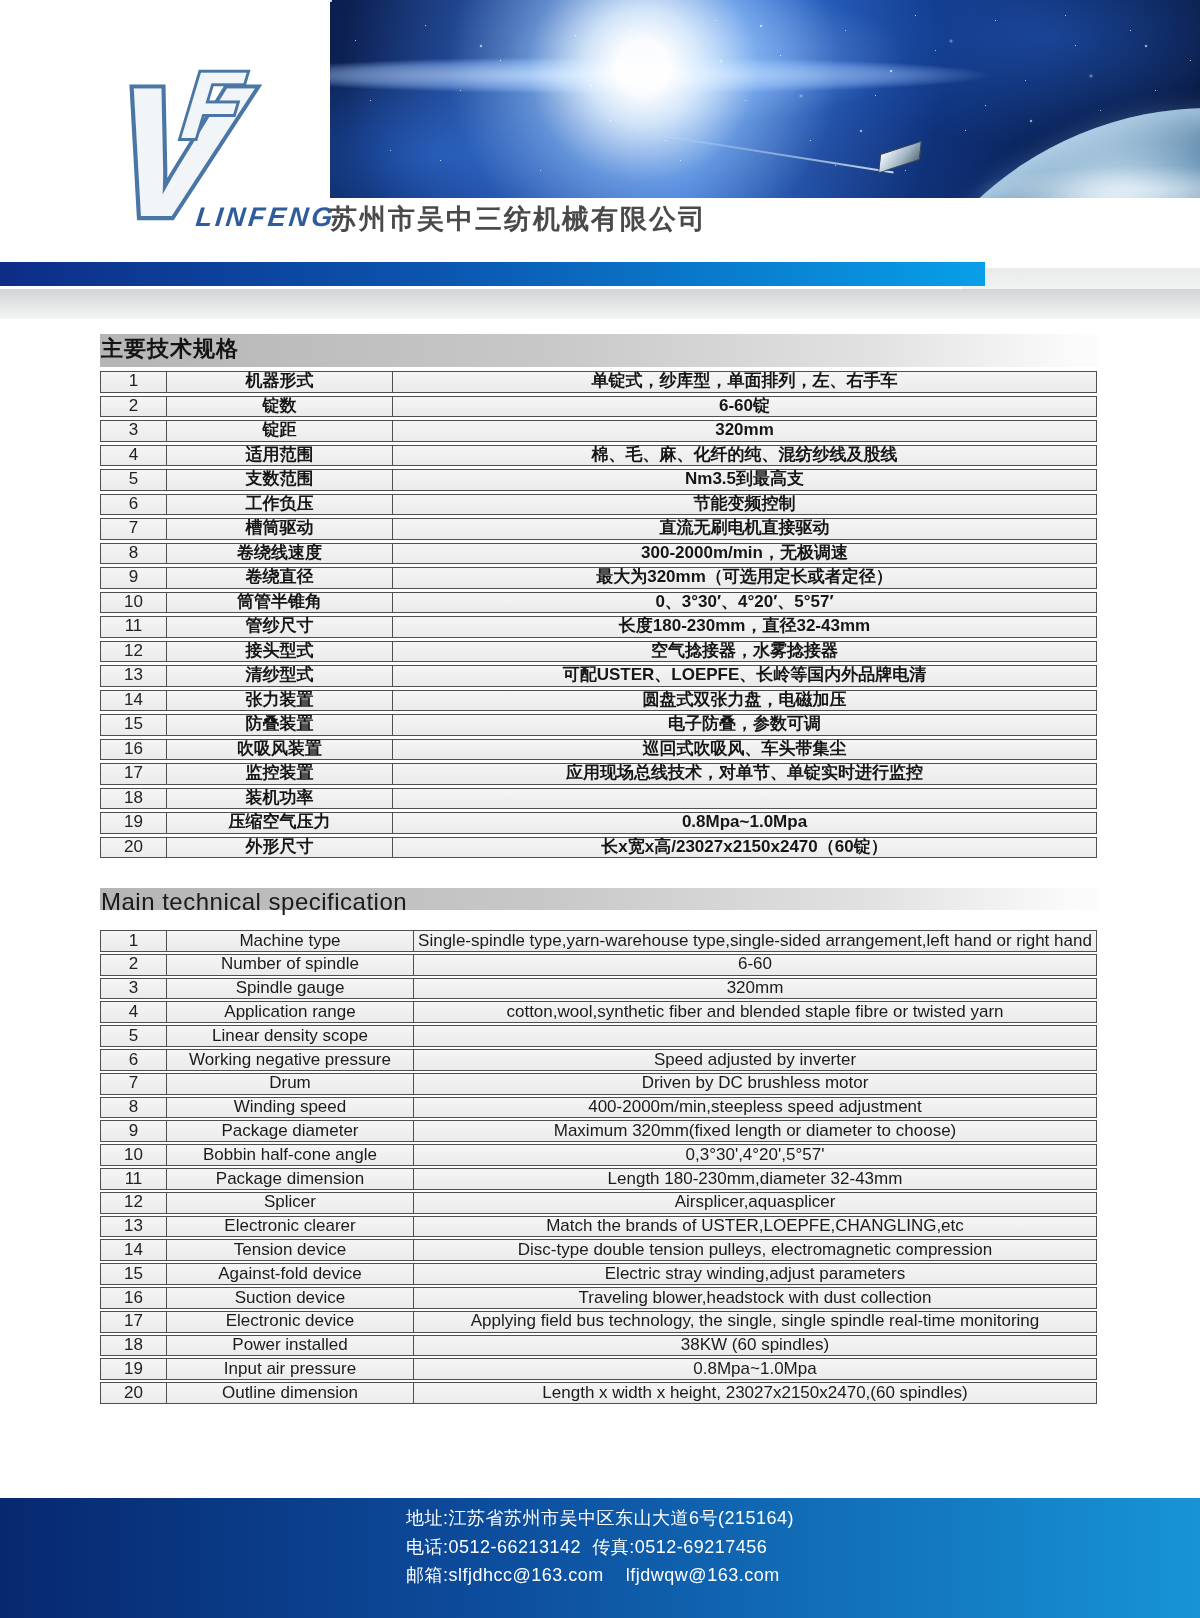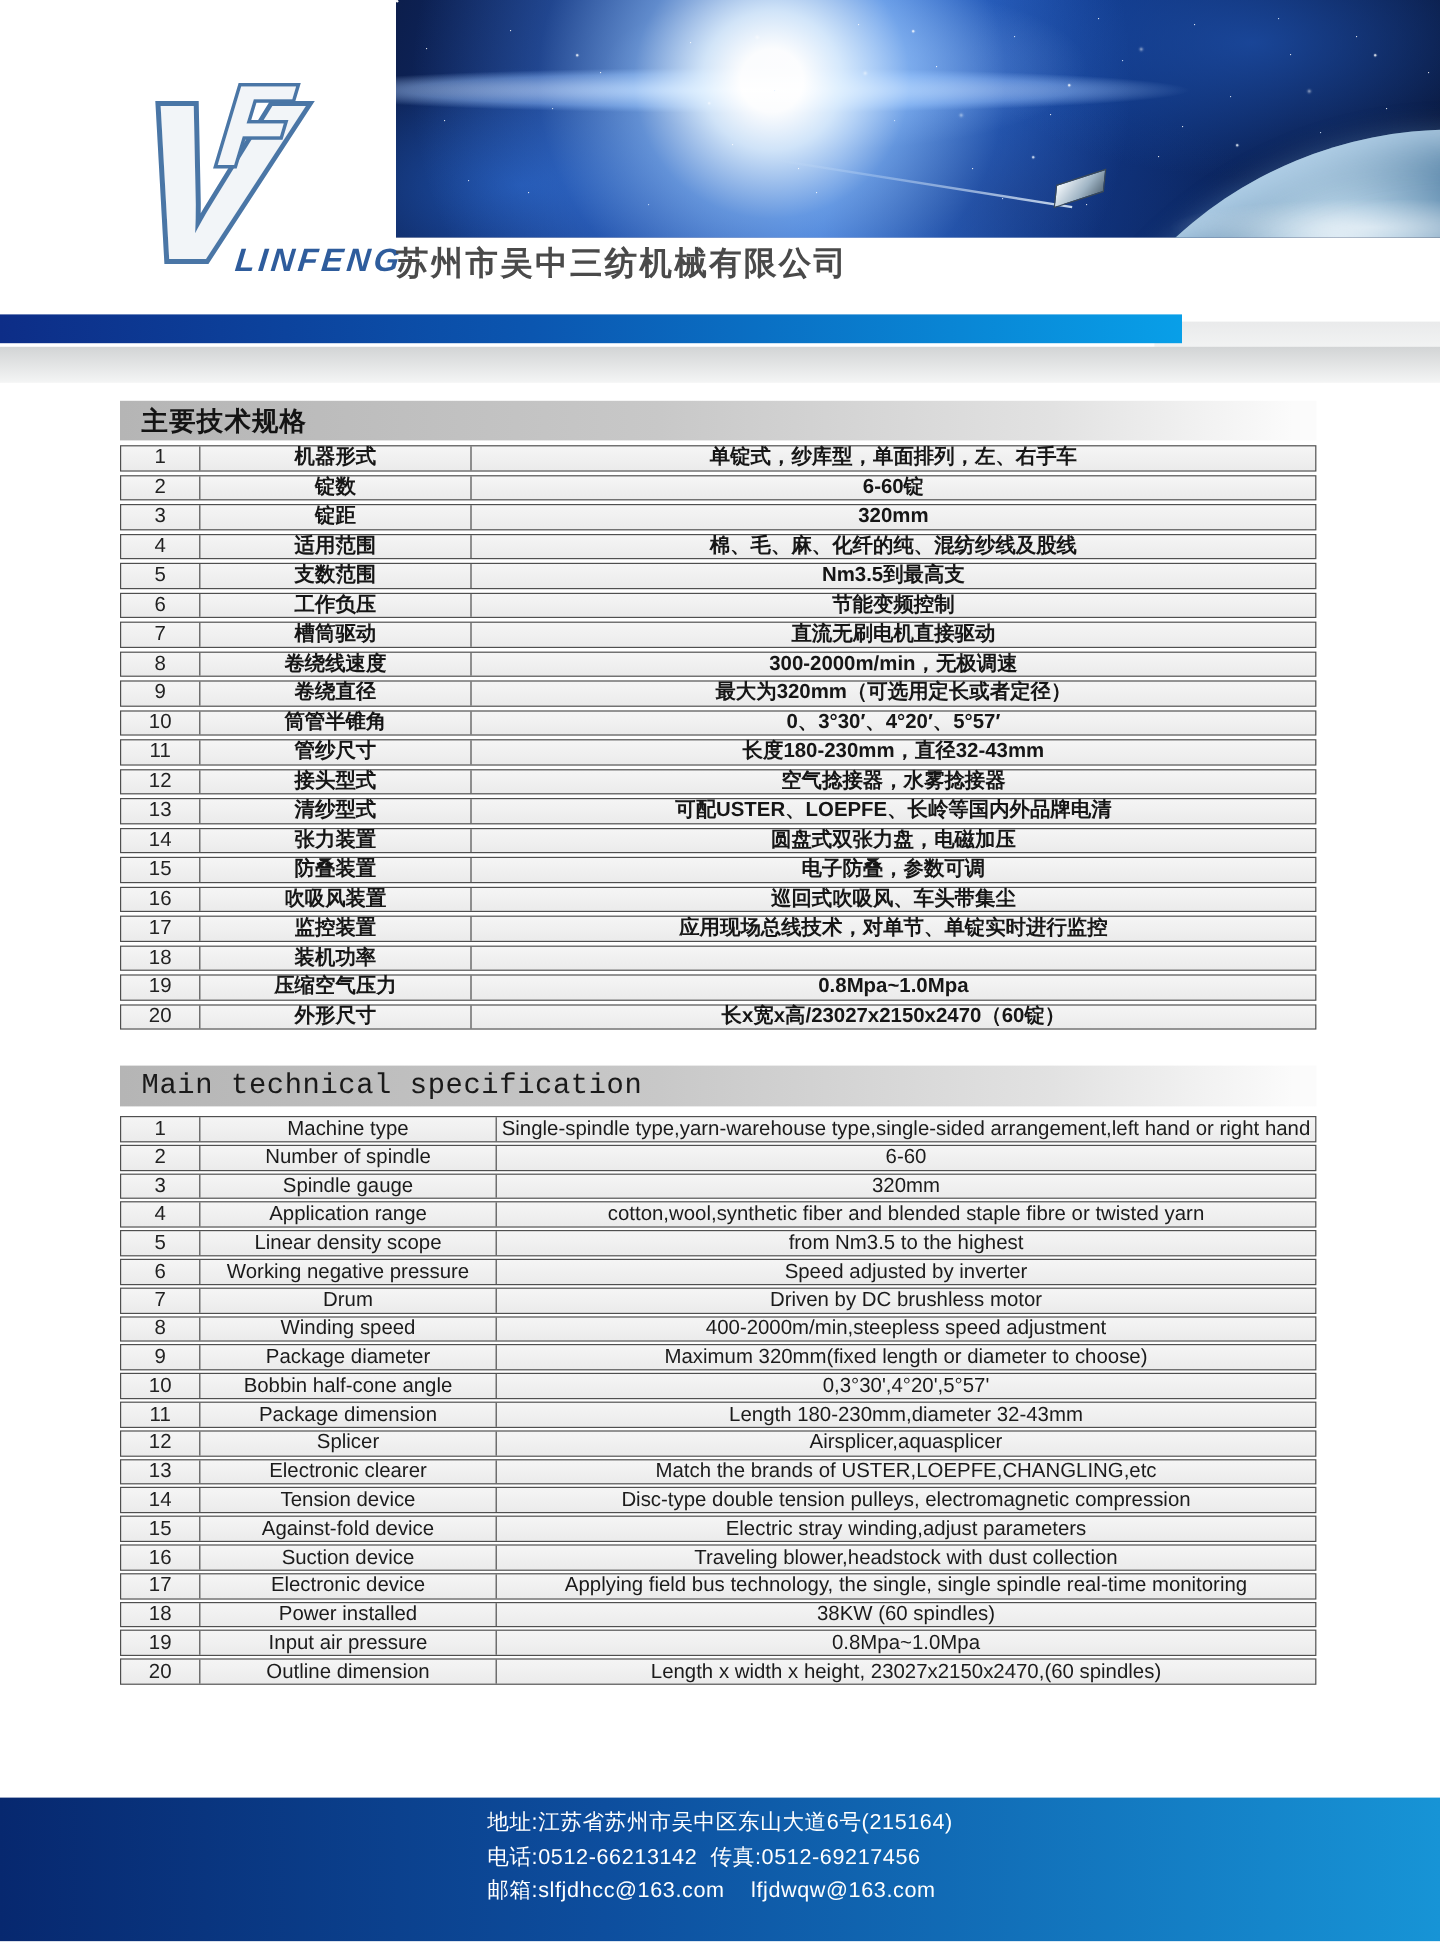--- a/index.html
+++ b/index.html
@@ -53,25 +53,25 @@
 
   
   .bar-gray-right{position:absolute;left:962px;top:268px;width:238px;height:24px;
                   background:linear-gradient(to bottom,#e9eaeb,#f3f4f4);}
   .bar-blue{position:absolute;left:0;top:262px;width:985px;height:24px;
             background:linear-gradient(to right,#0d2d87 0%,#0b56b0 45%,#089fe8 100%);}
   .bar-gray-band{position:absolute;left:0;top:289px;width:1200px;height:30px;
                  background:linear-gradient(to bottom,#d2d4d5,#f4f5f5);}
 
   
-  .section-bar{position:absolute;left:100px;width:997px;height:33px;display:flex;align-items:center;
-               padding-left:18px;
-               background:linear-gradient(to right,#b5b5b5,#c8c8c8 45%,#e2e2e2 78%,#fbfbfb 98%);font-family:Liberation Mono, monospace;}
+  .section-bar{position:absolute;left:100px;width:997px;height:33px;display:flex;
+               padding-left:1px;
+               background:linear-gradient(to right,#b5b5b5,#c8c8c8 45%,#e2e2e2 78%,#fbfbfb 98%);}
   .section-bar.cn{top:334px}
-  .section-bar.en{top:888px;height:34px}
+  .section-bar.en{top:888px;height:22px}
   .section-title-cn{font-size:22px;font-weight:bold;color:#141414;letter-spacing:1px}
   .section-title-en{font-size:24px;color:#1a1a1a;font-weight:500;letter-spacing:.5px}
 
   
   .spec-table{position:absolute;left:100px;width:997px;}
   .cn-table{top:371px}
   .en-table{top:930px}
   .spec-row{display:flex;align-items:stretch;border:1px solid #4f4f4f;margin-bottom:3px;
             background:linear-gradient(#f5f5f5,#ebebeb);}
   .cn-table .spec-row{height:21.5px}
@@ -247,21 +247,20 @@
         <div class="cell value">320mm</div>
       </div>
       <div class="spec-row">
         <div class="cell num">4</div>
         <div class="cell label">Application range</div>
         <div class="cell value">cotton,wool,synthetic fiber and blended staple fibre or twisted yarn</div>
       </div>
       <div class="spec-row">
         <div class="cell num">5</div>
         <div class="cell label">Linear density scope</div>
-        <div class="cell value">from Nm3.5 to the highest</div>
       </div>
       <div class="spec-row">
         <div class="cell num">6</div>
         <div class="cell label">Working negative pressure</div>
         <div class="cell value">Speed adjusted by inverter</div>
       </div>
       <div class="spec-row">
         <div class="cell num">7</div>
         <div class="cell label">Drum</div>
         <div class="cell value">Driven by DC brushless motor</div>

